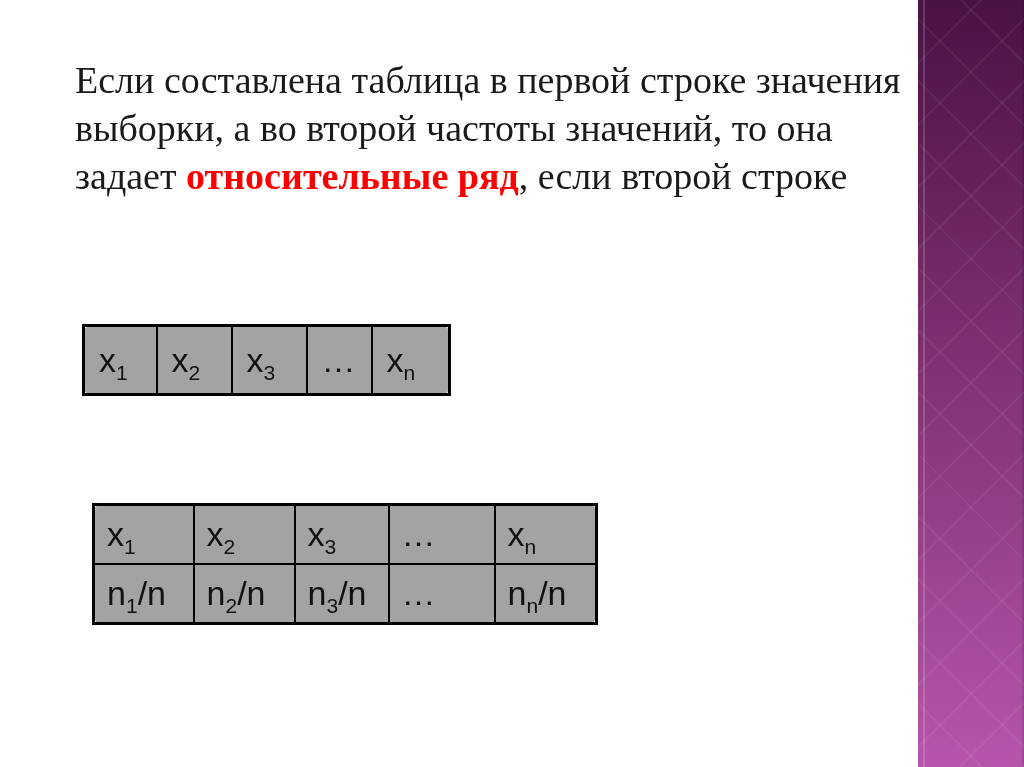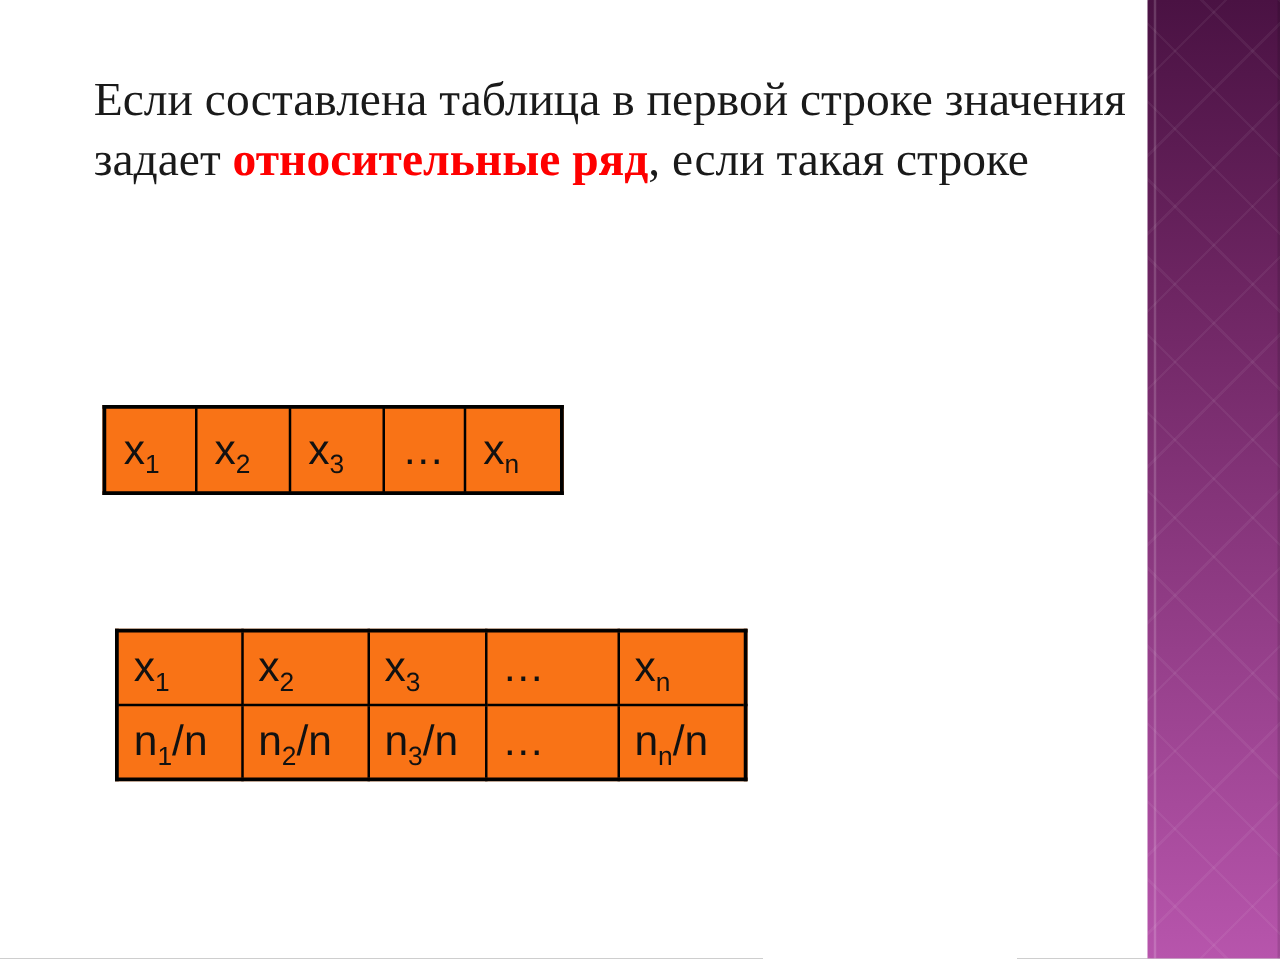--- a/index.html
+++ b/index.html
@@ -56,21 +56,22 @@
     font-weight: bold;
   }
   table.data-table {
     position: absolute;
     z-index: 2;
     border-collapse: collapse;
     table-layout: fixed;
     font-family: "Liberation Sans", sans-serif;
     font-size: 34px;
     color: #111111;
-    background: #f97316;
+    background: #a3a3a3;
+    border-radius: 13px;
   }
   table.data-table { border: 3px solid #000000; }
   table.data-table td {
     border: 2px solid #000000;
     vertical-align: middle;
     padding: 0 0 0 14px;
     overflow: hidden;
   }
   table.data-table sub {
     font-size: 0.62em;
@@ -86,21 +87,22 @@
 
 <div class="slide">
 
   <div class="accent-stripe">
     <div class="edge-highlight"></div>
     <div class="edge-shade"></div>
   </div>
 
   <div class="body-text">
     <div class="line"><span>Если составлена таблица в первой строке значения</span></div>
-    <div class="line"><span>задает </span><span class="hl">относительные ряд</span><span>, если такая строке</span></div>
+    <div class="line"><span>выборки, а во второй частоты значений, то она</span></div>
+    <div class="line"><span>задает </span><span class="hl">относительные ряд</span><span>, если второй строке</span></div>
   </div>
 
   <table id="table-stat" class="data-table">
     <colgroup>
       <col style="width:73px">
         <col style="width:75px">
         <col style="width:75px">
         <col style="width:65px">
         <col style="width:78px">
     </colgroup>

